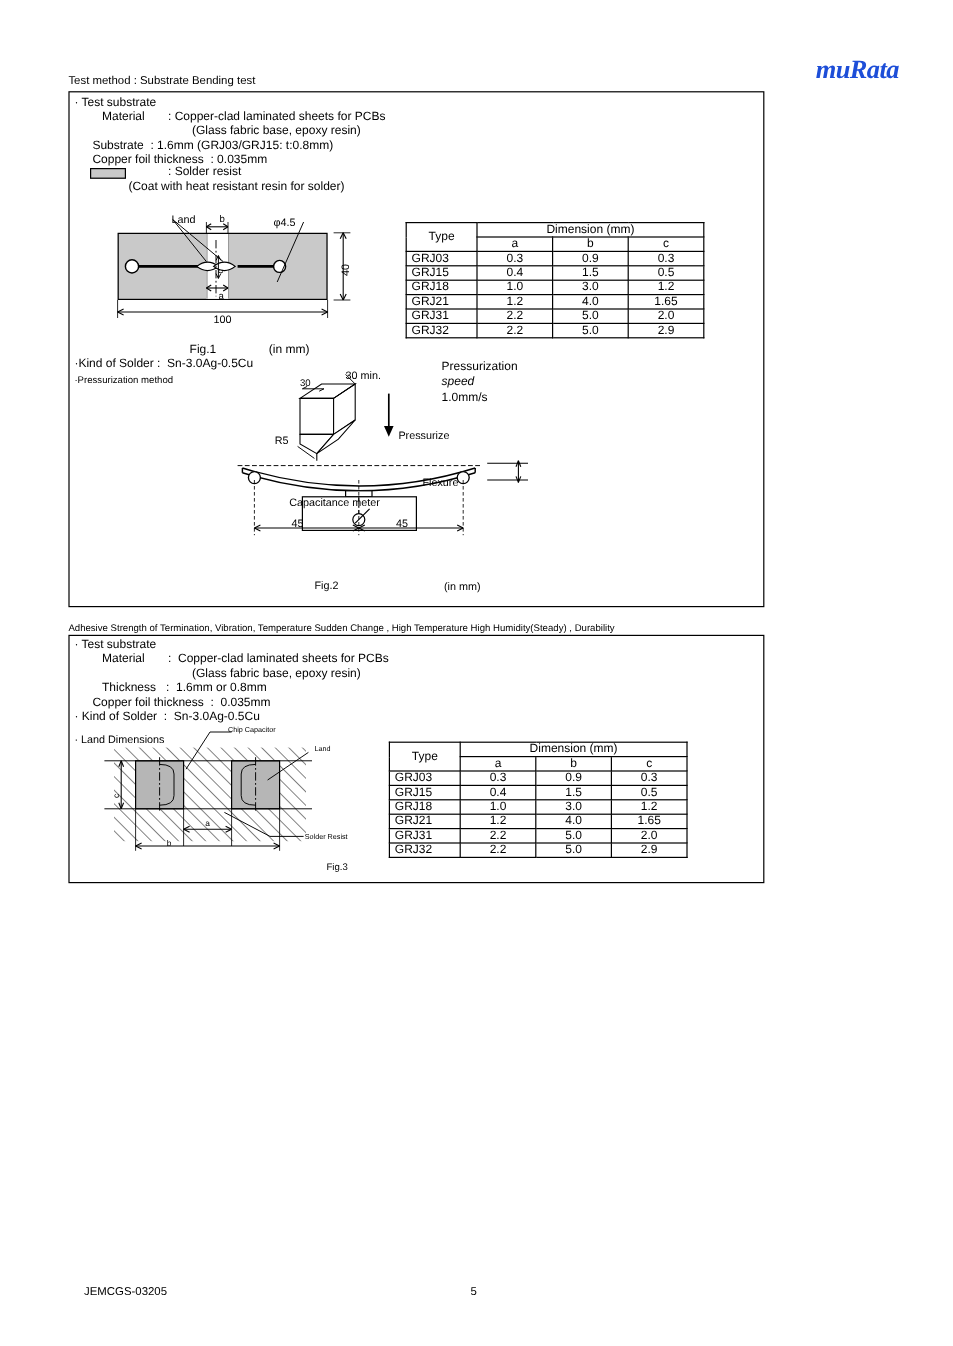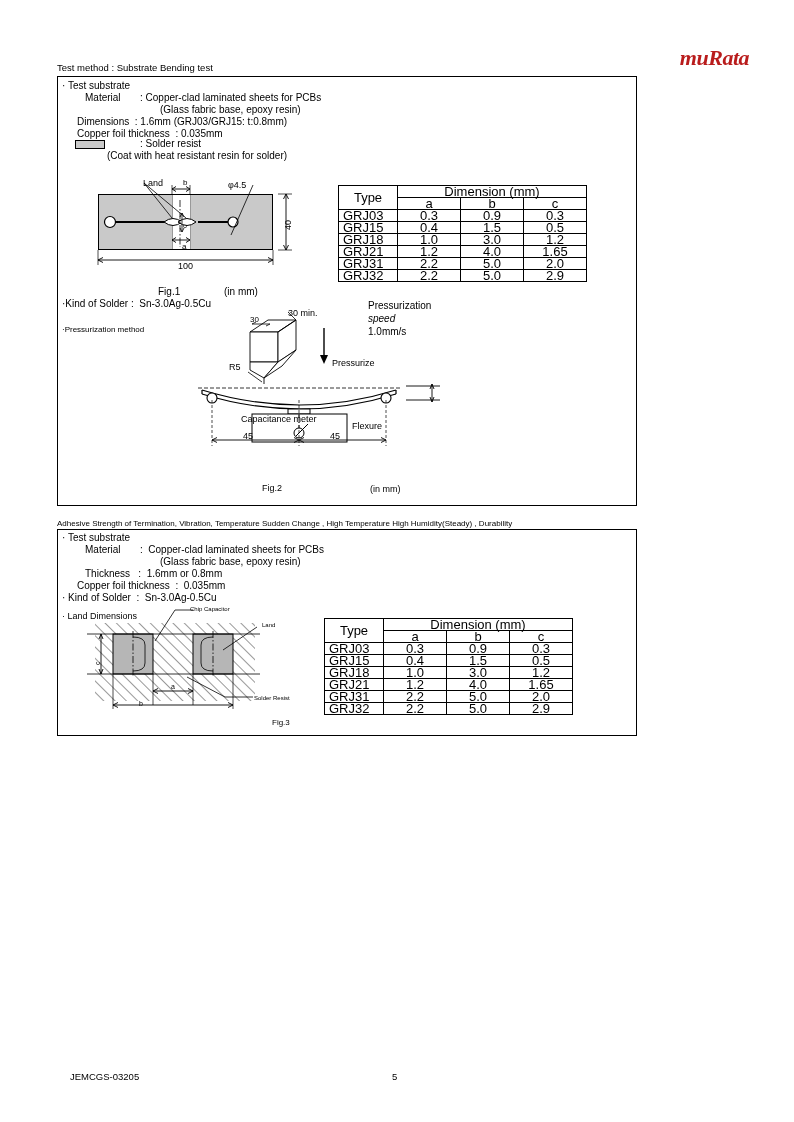--- a/index.html
+++ b/index.html
@@ -6,36 +6,36 @@
   body{
     width:794px;height:1122px;background:#fff;position:relative;
     font-family:"Liberation Sans",sans-serif;color:#000;
     -webkit-font-smoothing:none;
   }
   .t{position:absolute;white-space:pre;line-height:1.15;}
   
   #logo{
     position:absolute;left:663px;top:46px;width:86px;height:24px;
     font-family:"Liberation Serif",serif;font-style:italic;font-weight:bold;
-    font-size:22px;letter-spacing:-0.5px;text-align:right;color:#b91c1c;
+    font-size:22px;letter-spacing:-0.5px;text-align:right;color:#1d4ed8;
     line-height:24px;
   }
   
   .sec-head{font-size:9.5px;}
   
   .box{position:absolute;border:1px solid #000;background:transparent;}
   
   .b10{font-size:10px;}
   .b9{font-size:9px;}
   .b8{font-size:8px;}
   .b7{font-size:7px;}
   .b6{font-size:6px;}
   
   table.dim{
-    position:absolute;border-collapse:collapse;font-size:13px;
+    position:absolute;border-collapse:collapse;font-size:10px;
     background:#fff;
   }
   table.dim td,table.dim th{
     border:1px solid #000;text-align:center;font-weight:normal;
     padding:0;height:11px;line-height:11px;
   }
   table.dim .typecol{width:58px;}
   table.dim .vcol{width:62px;}
   
   .sub{position:absolute;background:#c9c9c9;border:1px solid #000;box-sizing:border-box;}
@@ -53,21 +53,21 @@
 <div id="logo">muRata</div>
 
 <div class="t sec-head" style="left:57px;top:63px;">Test method : Substrate Bending test</div>
 
 <div class="box" style="left:57px;top:76px;width:578px;height:428px;"></div>
 
 <div class="t b10" style="left:62px;top:80px;">· Test substrate</div>
 <div class="t b10" style="left:85px;top:92px;">Material</div>
 <div class="t b10" style="left:140px;top:92px;">: Copper-clad laminated sheets for PCBs</div>
 <div class="t b10" style="left:160px;top:104px;">(Glass fabric base, epoxy resin)</div>
-<div class="t b10" style="left:77px;top:116px;">Dimensions  : 1.6mm (GRJ03/GRJ15: t:0.8mm)</div>
+<div class="t b10" style="left:77px;top:116px;">Substrate  : 1.6mm (GRJ03/GRJ15: t:0.8mm)</div>
 <div class="t b10" style="left:77px;top:128px;">Copper foil thickness  : 0.035mm</div>
 <div class="swatch" style="left:75px;top:140px;width:30px;height:9px;"></div>
 <div class="t b10" style="left:140px;top:138px;">: Solder resist</div>
 <div class="t b10" style="left:107px;top:150px;">(Coat with heat resistant resin for solder)</div>
 
 <div class="sub" style="left:98px;top:194px;width:175px;height:56px;"></div>
 
 <div class="white" style="left:172px;top:195px;width:19px;height:54px;"></div>
 <div class="ln ln-v" style="left:172px;top:195px;height:54px;background:#999;"></div>
 <div class="ln ln-v" style="left:190px;top:195px;height:54px;background:#999;"></div>
@@ -184,21 +184,21 @@
   <tr>
     <td style="text-align:left;padding-left:4px;">GRJ32</td>
     <td>2.2</td>
     <td>5.0</td>
     <td>2.9</td>
   </tr>
 </tbody>
   </table>
 
 <div class="t b10" style="left:62px;top:298px;">·Kind of Solder :  Sn-3.0Ag-0.5Cu</div>
-<div class="t b8" style="left:62px;top:325px;">·Pressurization method</div>
+<div class="t b8" style="left:62px;top:312px;">·Pressurization method</div>
 
 <div class="t b10" style="left:368px;top:300px;">Pressurization</div>
 <div class="t b10" style="left:368px;top:313px;font-style:italic;">speed</div>
 <div class="t b10" style="left:368px;top:326px;">1.0mm/s</div>
 
 <svg style="left:200px;top:300px;width:260px;height:150px;">
 
   <polygon points="50,32 68,20 96,20 78,32" fill="#fff" stroke="#000" stroke-width="0.9"></polygon>
 
   <polygon points="50,32 78,32 78,62 50,62" fill="#fff" stroke="#000" stroke-width="0.9"></polygon>
@@ -261,21 +261,21 @@
   <line x1="99" y1="140" x2="104" y2="137.5" stroke="#000" stroke-width="0.9"></line>
   <line x1="99" y1="140" x2="104" y2="142.5" stroke="#000" stroke-width="0.9"></line>
   <line x1="186" y1="140" x2="181" y2="137.5" stroke="#000" stroke-width="0.9"></line>
   <line x1="186" y1="140" x2="181" y2="142.5" stroke="#000" stroke-width="0.9"></line>
 </svg>
 
 <div class="t b9" style="left:288px;top:308px;">30 min.</div>
 <div class="t b8" style="left:250px;top:315px;">30</div>
 <div class="t b9" style="left:229px;top:362px;">R5</div>
 <div class="t b9" style="left:332px;top:358px;">Pressurize</div>
-<div class="t b9" style="left:352px;top:397px;margin-top:24px;">Flexure</div>
+<div class="t b9" style="left:352px;top:397px;">Flexure</div>
 <div class="t b9" style="left:241px;top:414px;">Capacitance meter</div>
 <div class="t b9" style="left:243px;top:431px;">45</div>
 <div class="t b9" style="left:330px;top:431px;">45</div>
 
 <div class="t b9" style="left:262px;top:483px;">Fig.2</div>
 <div class="t b9" style="left:370px;top:484px;">(in mm)</div>
 
 <div class="t b8" style="left:57px;top:519px;">Adhesive Strength of Termination, Vibration, Temperature Sudden Change , High Temperature High Humidity(Steady) , Durability</div>
 
 <div class="box" style="left:57px;top:529px;width:578px;height:205px;"></div>

